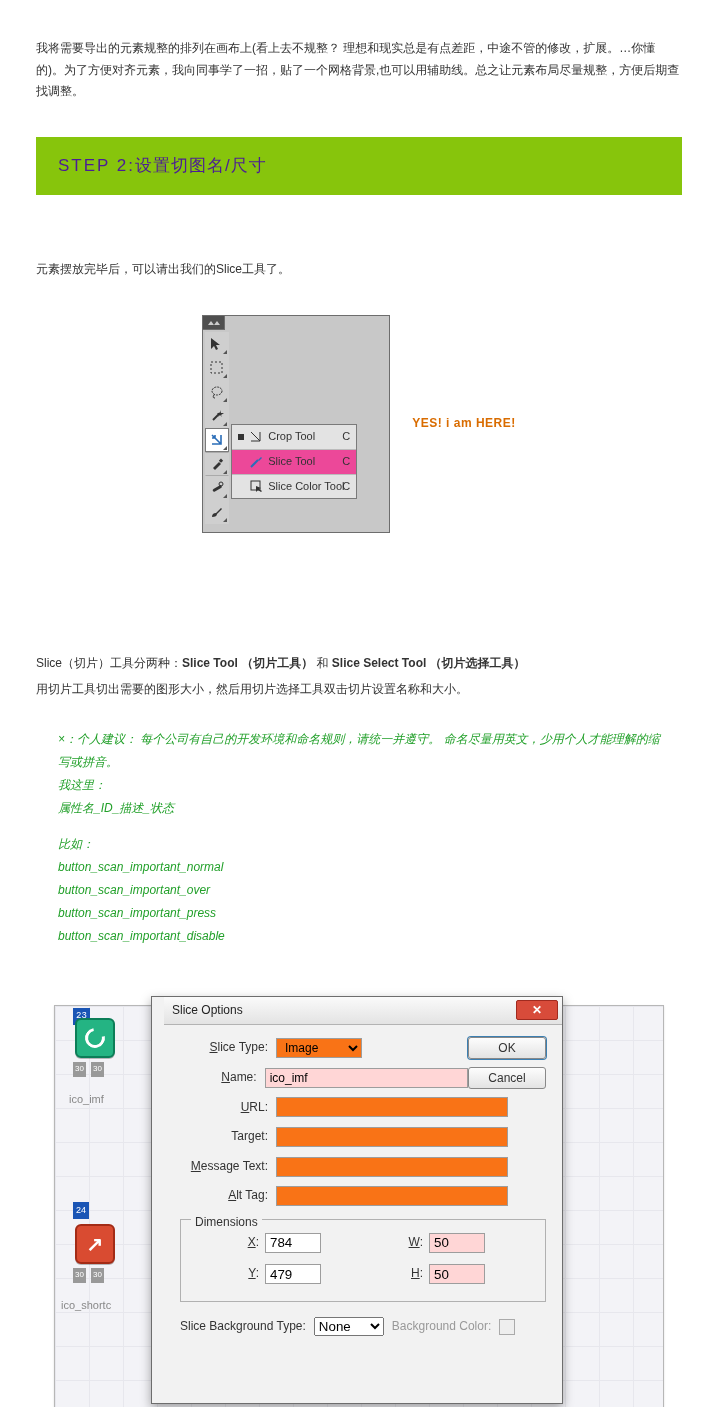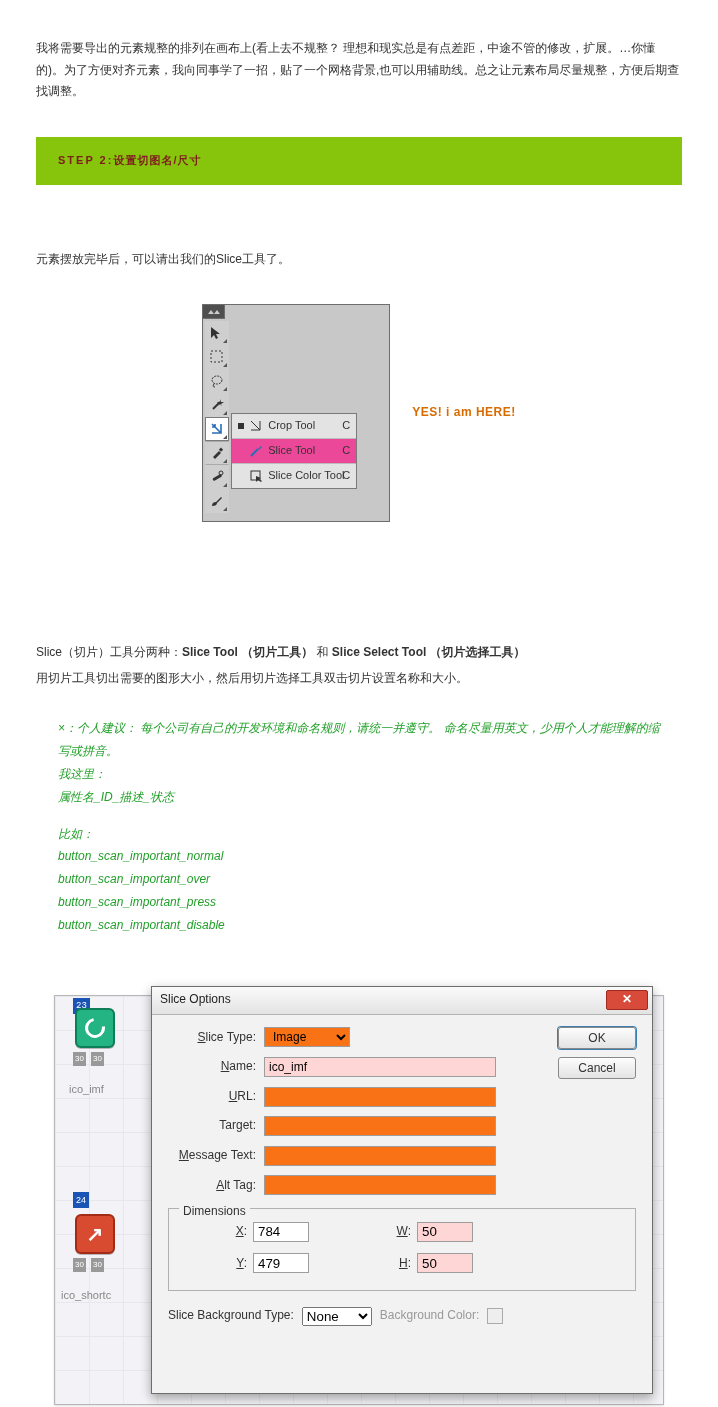--- a/index.html
+++ b/index.html
@@ -8,24 +8,24 @@
     font-size: 12px;
     color: #333;
     background: #fff;
     width: 718px;
     line-height: 1.8;
   }
   .wrap { padding: 38px 36px 80px 36px; }
   .para { color: #333; margin-bottom: 28px; }
   .step-banner {
     background: #87c50c;
-    color: #7f1d1d;
+    color: #4c1d95;
     padding: 14px 22px;
-    font-weight: bold;
-    font-size: 11px;
+    font-weight: normal;
+    font-size: 17px;
     letter-spacing: 1px;
     margin: 34px 0 64px 0;
   }
   .step-banner .steplbl { letter-spacing: 2px; }
   .after-banner { margin-bottom: 34px; }
 
   
   .ps-row { display:flex; align-items:center; justify-content:center; gap:22px; margin-bottom: 120px; }
   .ps-panel {
     width: 188px; height: 218px;
@@ -98,23 +98,24 @@
     position:absolute; left:20px; top:218px; width:40px; height:40px;
     background:#d94b31; border:2px solid #a32b16; border-radius:6px;
     box-shadow: 0 1px 0 rgba(0,0,0,.25);
   }
   .ico-red::after{ content:"↗"; color:#fff; font-size:20px; position:absolute; inset:0; display:flex;align-items:center;justify-content:center; font-weight:bold;}
   .slice-num { position:absolute; font-size:9px; background:#1a55b5; color:#fff; padding:0 3px; }
   .grid-num { position:absolute; font-size:8px; background:#999; color:#fff; padding:0 2px; }
   .lbl-under { position:absolute; font-size:11px; color:#888; }
 
   .dlg {
-    position:absolute; left:96px; top:-10px; width:502px; height:408px;
+    position:absolute; left:96px; top:-10px; width:412px; height:408px;
     background:#f2f2f2; border:1px solid #6d6d6d;
     box-shadow:0 4px 10px rgba(0,0,0,.35);
+    padding-left:12px;
   }
   .dlg .titlebar {
     height:28px; background:linear-gradient(#fafafa,#e3e3e3);
     border-bottom:1px solid #b3b3b3;
     display:flex; align-items:center; padding:0 8px;
     font-size:12px; color:#222; position:relative;
   }
   .dlg .closebtn {
     position:absolute; right:4px; top:3px; width:42px; height:20px;
     background:#d84b3a; border:1px solid #a02a1f; border-radius:2px;

